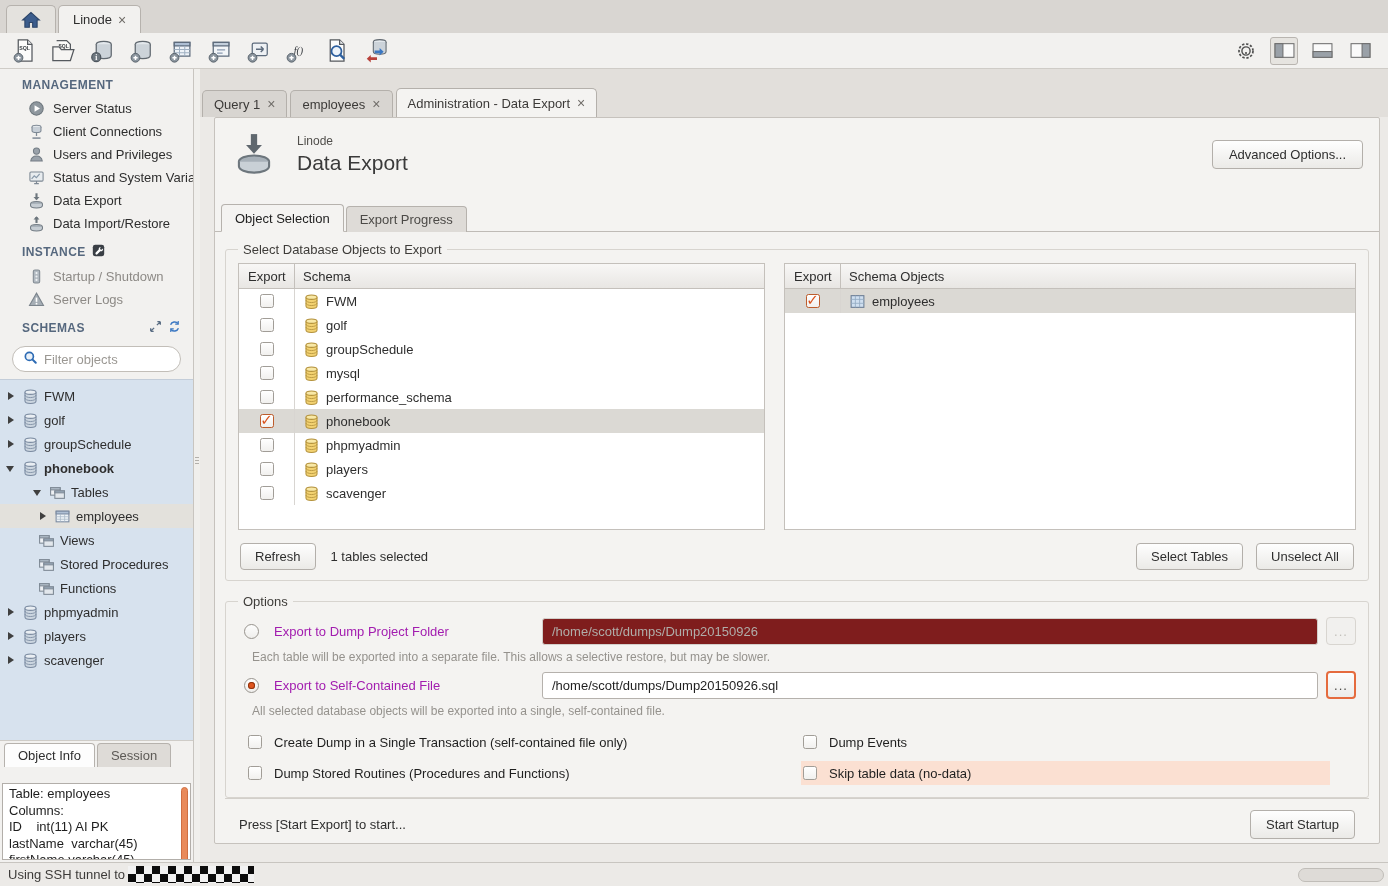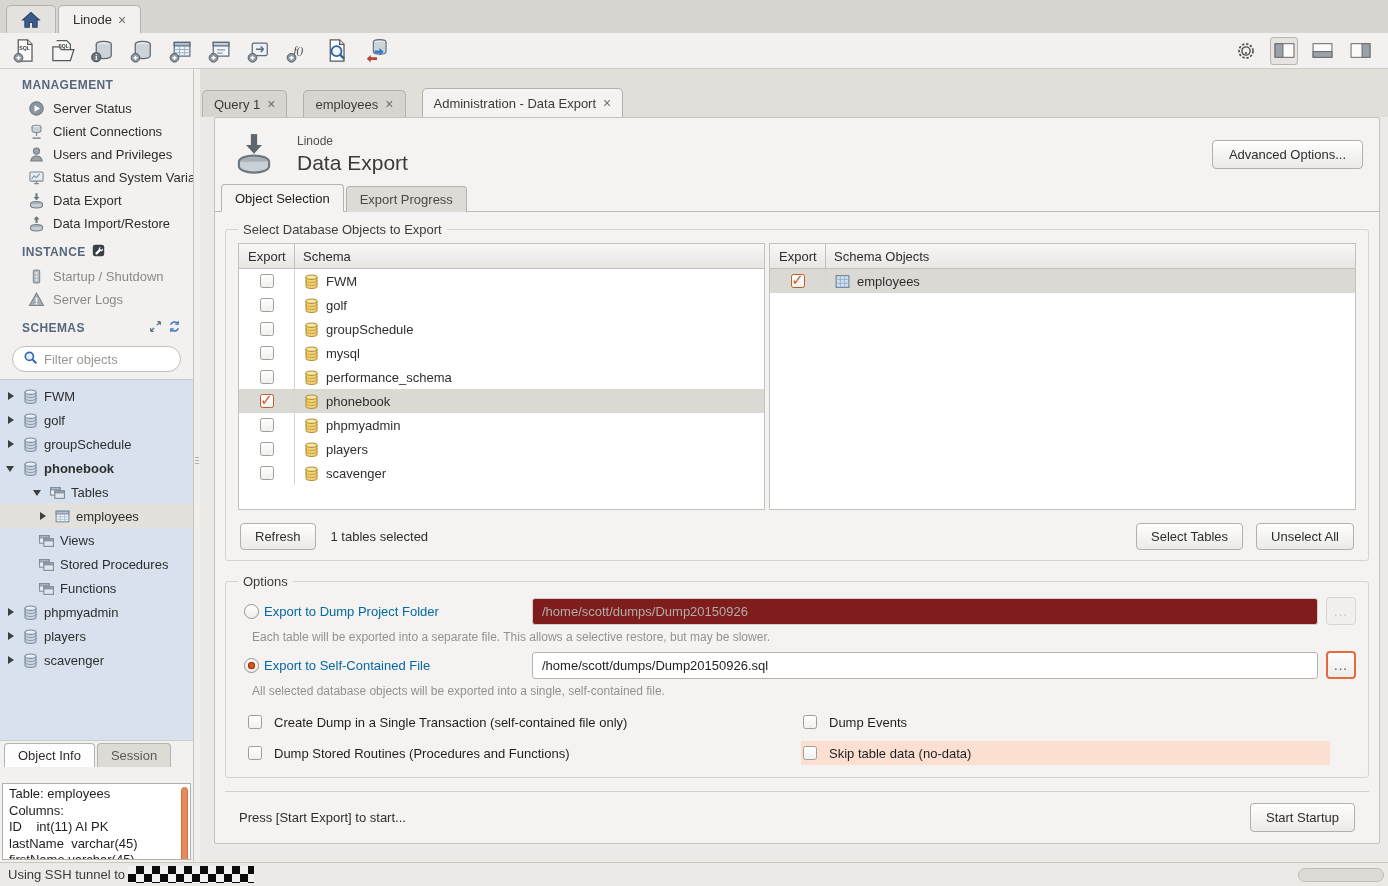--- a/index.html
+++ b/index.html
@@ -62,48 +62,48 @@
   .oi-line { white-space:pre; line-height:16.5px; color:#1e1e1e; }
   .oi-scroll { position:absolute; right:2px; top:3px; width:7px; height:78px; background:#e98a5a; border:1px solid #cf6f42; border-radius:4px; }
 
   
   .splitter { width:6px; background:#f0efec; position:relative; }
   .splitter::after { content:""; position:absolute; left:1px; top:388px; width:4px; height:9px;
                      background:repeating-linear-gradient(#b3b0ab 0 1px, transparent 1px 3px); }
 
   
   .main { flex:1; display:flex; flex-direction:column; min-width:0; background:#eceae7; }
-  .doc-tabs { height:48px; display:flex; align-items:flex-end; padding-left:2px; gap:16px; background:#e2dfdb; }
+  .doc-tabs { height:48px; display:flex; align-items:flex-end; padding-left:2px; gap:3px; background:#e2dfdb; }
   .doc-tab { height:27px; display:flex; align-items:center; gap:7px; padding:0 11px; background:#d8d5d1;
              border:1px solid #b4b0ab; border-bottom:none; border-radius:5px 5px 0 0; color:#3c3a38; }
   .doc-tab.active { background:#f4f3f1; height:29px; }
 
   .content { flex:1; display:flex; min-height:0; }
   .content-inner { flex:1; margin:0 8px 18px 14px; background:#f4f3f1; border:1px solid #c6c2bd; border-radius:2px;
                    display:flex; flex-direction:column; min-height:0; }
 
   .hdr-row { display:flex; align-items:flex-start; padding:14px 16px 4px 18px; }
   .hdr-icon svg { width:42px; height:44px; display:block; }
   .hdr-titles { margin-left:22px; }
   .hdr-sub { font-size:12px; color:#504e4b; margin-top:2px; }
   .hdr-title { font-size:21px; color:#3a3a3a; margin-top:3px; }
   .btn { display:inline-flex; align-items:center; justify-content:center; background:linear-gradient(#fefefe,#ebeae7);
          border:1px solid #b3afaa; border-radius:4px; padding:5px 14px; font-size:13px; color:#2e2e2e; white-space:nowrap; }
   .hdr-row .btn { margin-left:auto; margin-top:8px; padding:6px 16px; }
 
-  .inner-tabs { display:flex; align-items:flex-end; padding-left:6px; gap:2px; border-bottom:1px solid #bfbbb6; margin-top:4px; }
+  .inner-tabs { display:flex; align-items:flex-end; padding-left:6px; gap:2px; border-bottom:1px solid #bfbbb6; margin-top:24px; }
   .inner-tab { height:26px; padding:0 13px; display:flex; align-items:center; background:#dedbd7; border:1px solid #b6b2ad;
                border-bottom:none; border-radius:4px 4px 0 0; color:#4c4a47; margin-bottom:-1px; }
   .inner-tab.active { background:#f4f3f1; border-bottom:1px solid #f4f3f1; height:28px; color:#222; }
 
   .page-body { flex:1; display:flex; flex-direction:column; padding:10px 10px 0 10px; min-height:0; }
   fieldset.group { border:1px solid #d7d4cf; border-radius:3px; padding:4px 12px 10px 12px; }
   fieldset.group legend { font-size:13px; color:#3e3c39; padding:0 5px; margin-left:0px; }
 
-  .tables-row { display:flex; gap:4px; margin-top:2px; }
+  .tables-row { display:flex; gap:19px; margin-top:2px; }
   .grid-table { border:1px solid #c4c0bb; background:#fff; height:267px; display:flex; flex-direction:column; overflow:hidden; }
   .grid-table.schemas { width:527px; }
   .grid-table.objects { flex:1; }
   .gt-head { display:flex; height:25px; flex:0 0 25px; background:linear-gradient(#f8f7f6,#e8e6e3); border-bottom:1px solid #c4c0bb; align-items:center; color:#2e2e2e; }
   .gt-c1 { width:56px; flex:0 0 56px; display:flex; justify-content:center; align-items:center; align-self:stretch; border-right:1px solid #d8d5d1; }
   .gt-head .gt-c1 { justify-content:flex-start; padding-left:9px; border-right:1px solid #c4c0bb; }
   .gt-c2 { flex:1; display:flex; align-items:center; gap:6px; padding-left:8px; }
   .gt-row { display:flex; height:24px; flex:0 0 24px; align-items:center; }
   .gt-row.selected { background:#dbd9d4; }
   .gt-row .icn svg { width:17px; height:17px; display:block; }
@@ -115,21 +115,21 @@
   .radio { width:15px; height:15px; border:1px solid #97938d; border-radius:50%; background:linear-gradient(#fdfdfd,#efeeec); flex:0 0 15px; }
   .radio.on { display:flex; align-items:center; justify-content:center; }
   .radio.on::after { content:""; width:7px; height:7px; border-radius:50%; background:#e0551f; box-shadow:0 0 0 1px #8e3511 inset; }
 
   .below-row { display:flex; align-items:center; margin-top:13px; padding:0 2px; }
   .below-row .summary { margin-left:15px; color:#2e2e2e; }
   .below-row .right { margin-left:auto; display:flex; gap:13px; }
 
   fieldset.options { margin-top:13px; padding-bottom:12px; }
   .opt-row { display:flex; align-items:center; height:32px; margin-top:2px; padding-left:6px; }
-  .opt-row .olbl { margin-left:5px; width:268px; color:#0369a1; }
+  .opt-row .olbl { margin-left:15px; width:268px; color:#a21caf; }
   .opt-row input.path { flex:1; height:27px; border:1px solid #b5b1ac; border-radius:3px; background:#fff; padding:0 9px;
                         font-size:13px; font-family:inherit; color:#1f1f1f; }
   .opt-row input.path:disabled { background:#7f1d1d; color:#b0ada9; border-color:#d2cfca; }
   .dots-btn { width:30px; height:28px; margin-left:8px; display:flex; align-items:center; justify-content:center;
               background:linear-gradient(#fdfdfd,#ececea); border:1px solid #b3afaa; border-radius:4px; color:#4c4a47; letter-spacing:1px; }
   .dots-btn.disabled { color:#c3c0bb; border-color:#d8d5d0; background:#f1f0ee; }
   .dots-btn.focus { border:2px solid #e56b3e; }
   .opt-help { font-size:12px; color:#95928d; margin:3px 0 5px 14px; }
   .opt-checks { display:grid; grid-template-columns:1fr 1fr; row-gap:7px; margin-top:12px; padding-left:8px; }
   .opt-check { display:flex; align-items:center; gap:12px; height:24px; padding-left:2px; color:#1f1f1f; }

